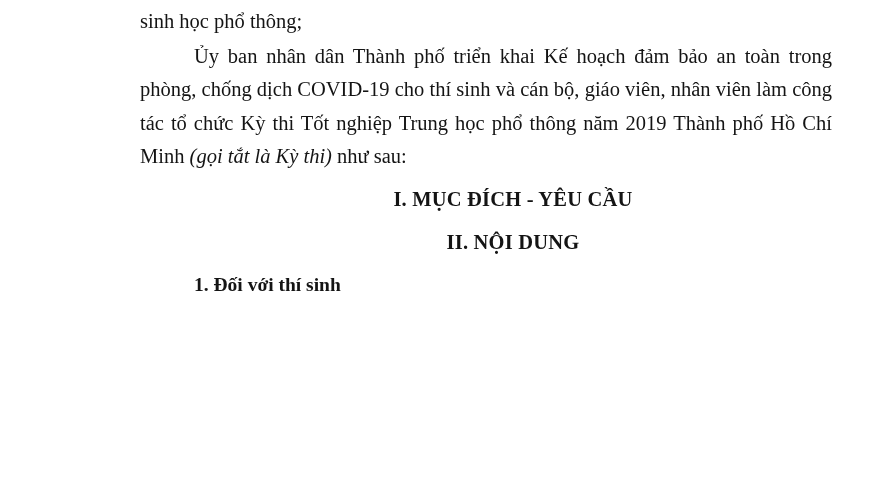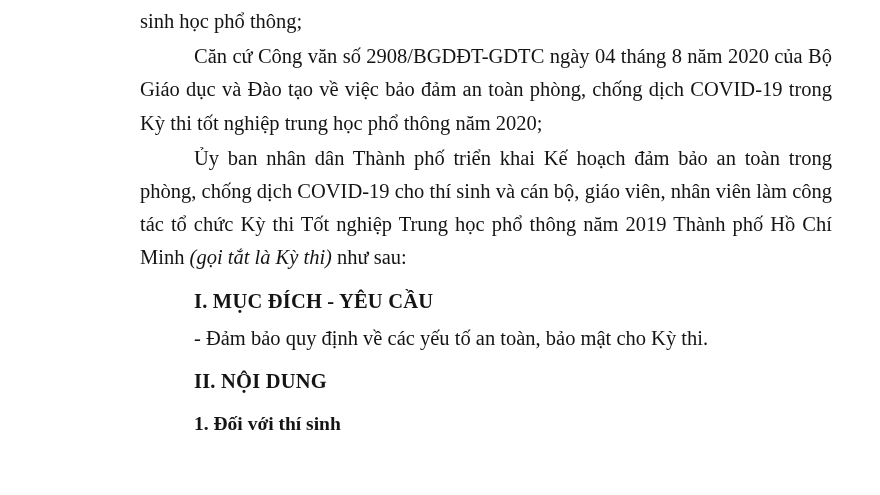--- a/index.html
+++ b/index.html
@@ -40,21 +40,21 @@
   }
   .clip-line {
     display: block;
     height: 17px;
     overflow: hidden;
     color: #141414;
   }
   .heading {
     font-weight: bold;
     text-indent: 54px;
-    text-align: left;
+    text-align: center;
     margin-top: 10px;
     margin-bottom: 4px;
     letter-spacing: 0.2px;
   }
   .subheading {
     font-weight: bold;
     text-indent: 54px;
     text-align: left;
     margin-top: 10px;
     margin-bottom: 4px;
@@ -72,27 +72,25 @@
 <body>
 
 <div id="page">
   <div class="doc-body">
 
     <p class="para para-clipped-top">
       <span class="clip-line">&nbsp;</span>
       <span>sinh học phổ thông;</span>
     </p>
 
-    <p class="para">Căn cứ Công văn số 2908/BGDĐT-GDTC ngày 04 tháng 8 năm 2020 của Bộ Giáo dục và Đào tạo về việc bảo đảm an toàn phòng, chống dịch COVID-19 trong Kỳ thi tốt nghiệp trung học phổ thông năm 2020;</p>
 
     <p class="para"><span>Ủy ban nhân dân Thành phố triển khai Kế hoạch đảm bảo an toàn trong phòng, chống dịch COVID-19 cho thí sinh và cán bộ, giáo viên, nhân viên làm công tác tổ chức Kỳ thi Tốt nghiệp Trung học phổ thông năm 2019 Thành phố Hồ Chí Minh </span><span class="italic">(gọi tắt là Kỳ thi)</span><span> như sau:</span></p>
 
     <p class="heading">I. MỤC ĐÍCH - YÊU CẦU</p>
 
 
-    <p class="dash-para">- Đảm bảo quy định về các yếu tố an toàn, bảo mật cho Kỳ thi.</p>
 
     <p class="heading">II. NỘI DUNG</p>
 
     <p class="subheading">1. Đối với thí sinh</p>
 
   </div>
 </div>
 
 </body></html>

